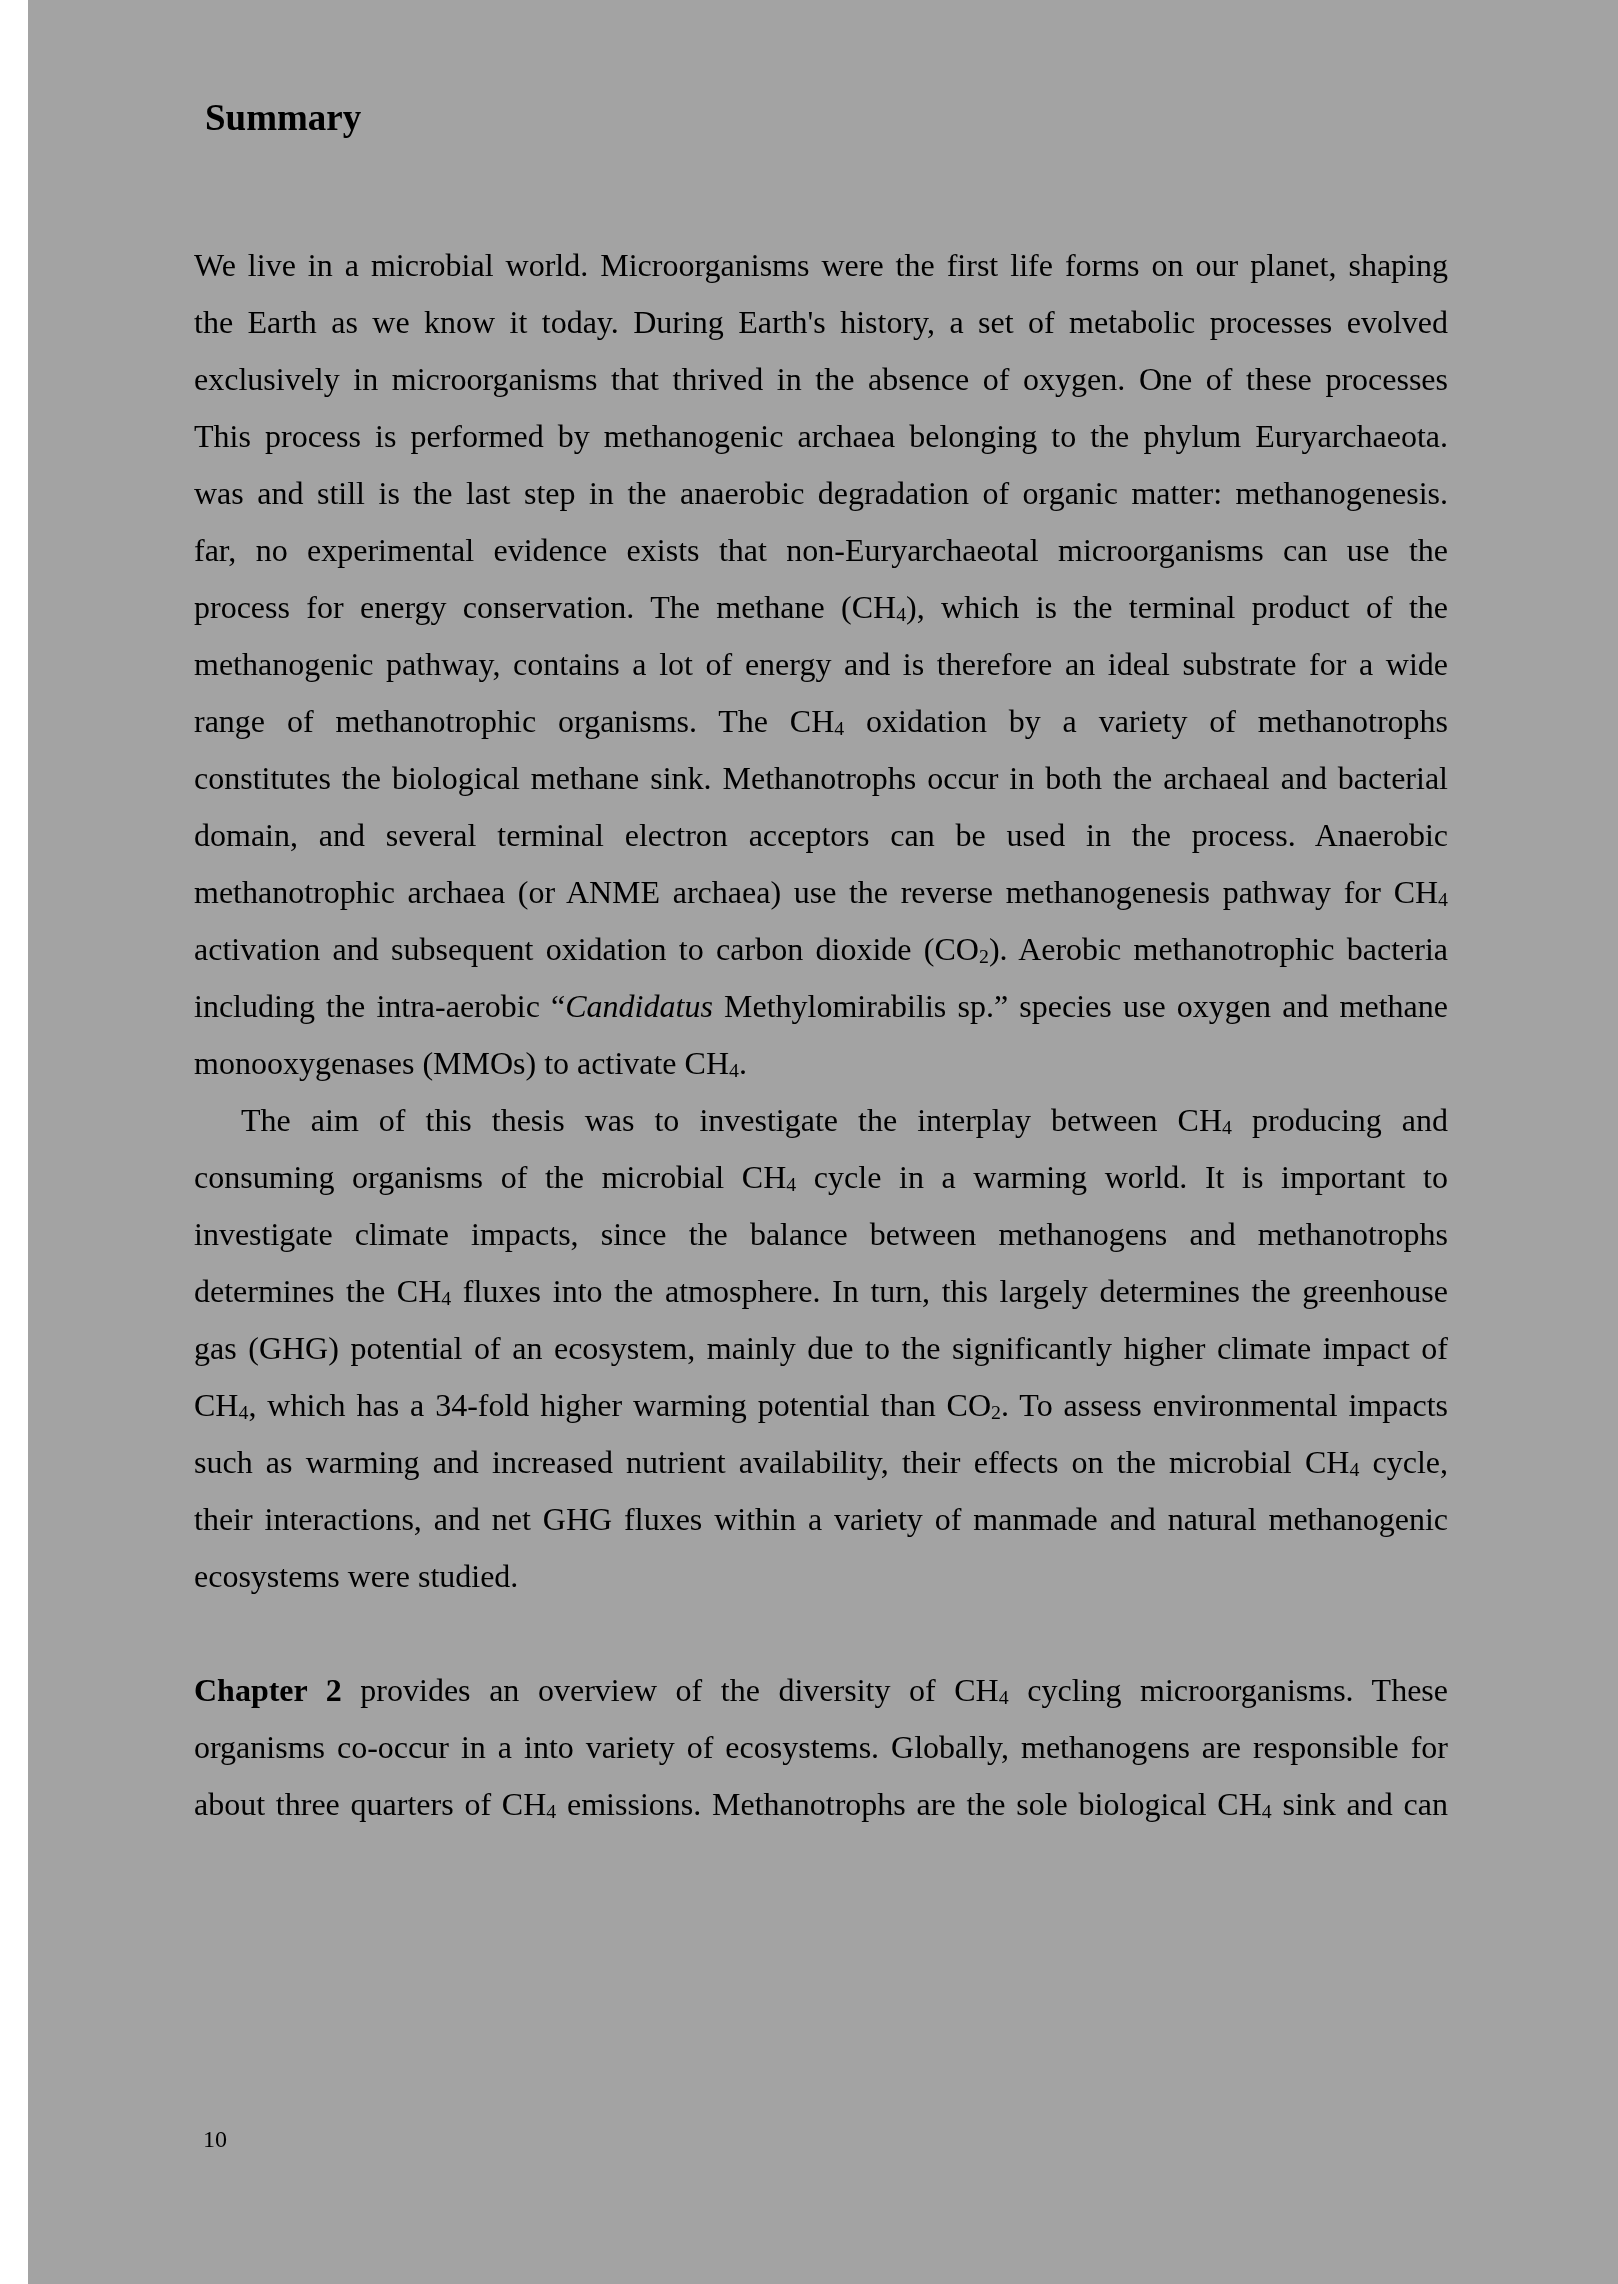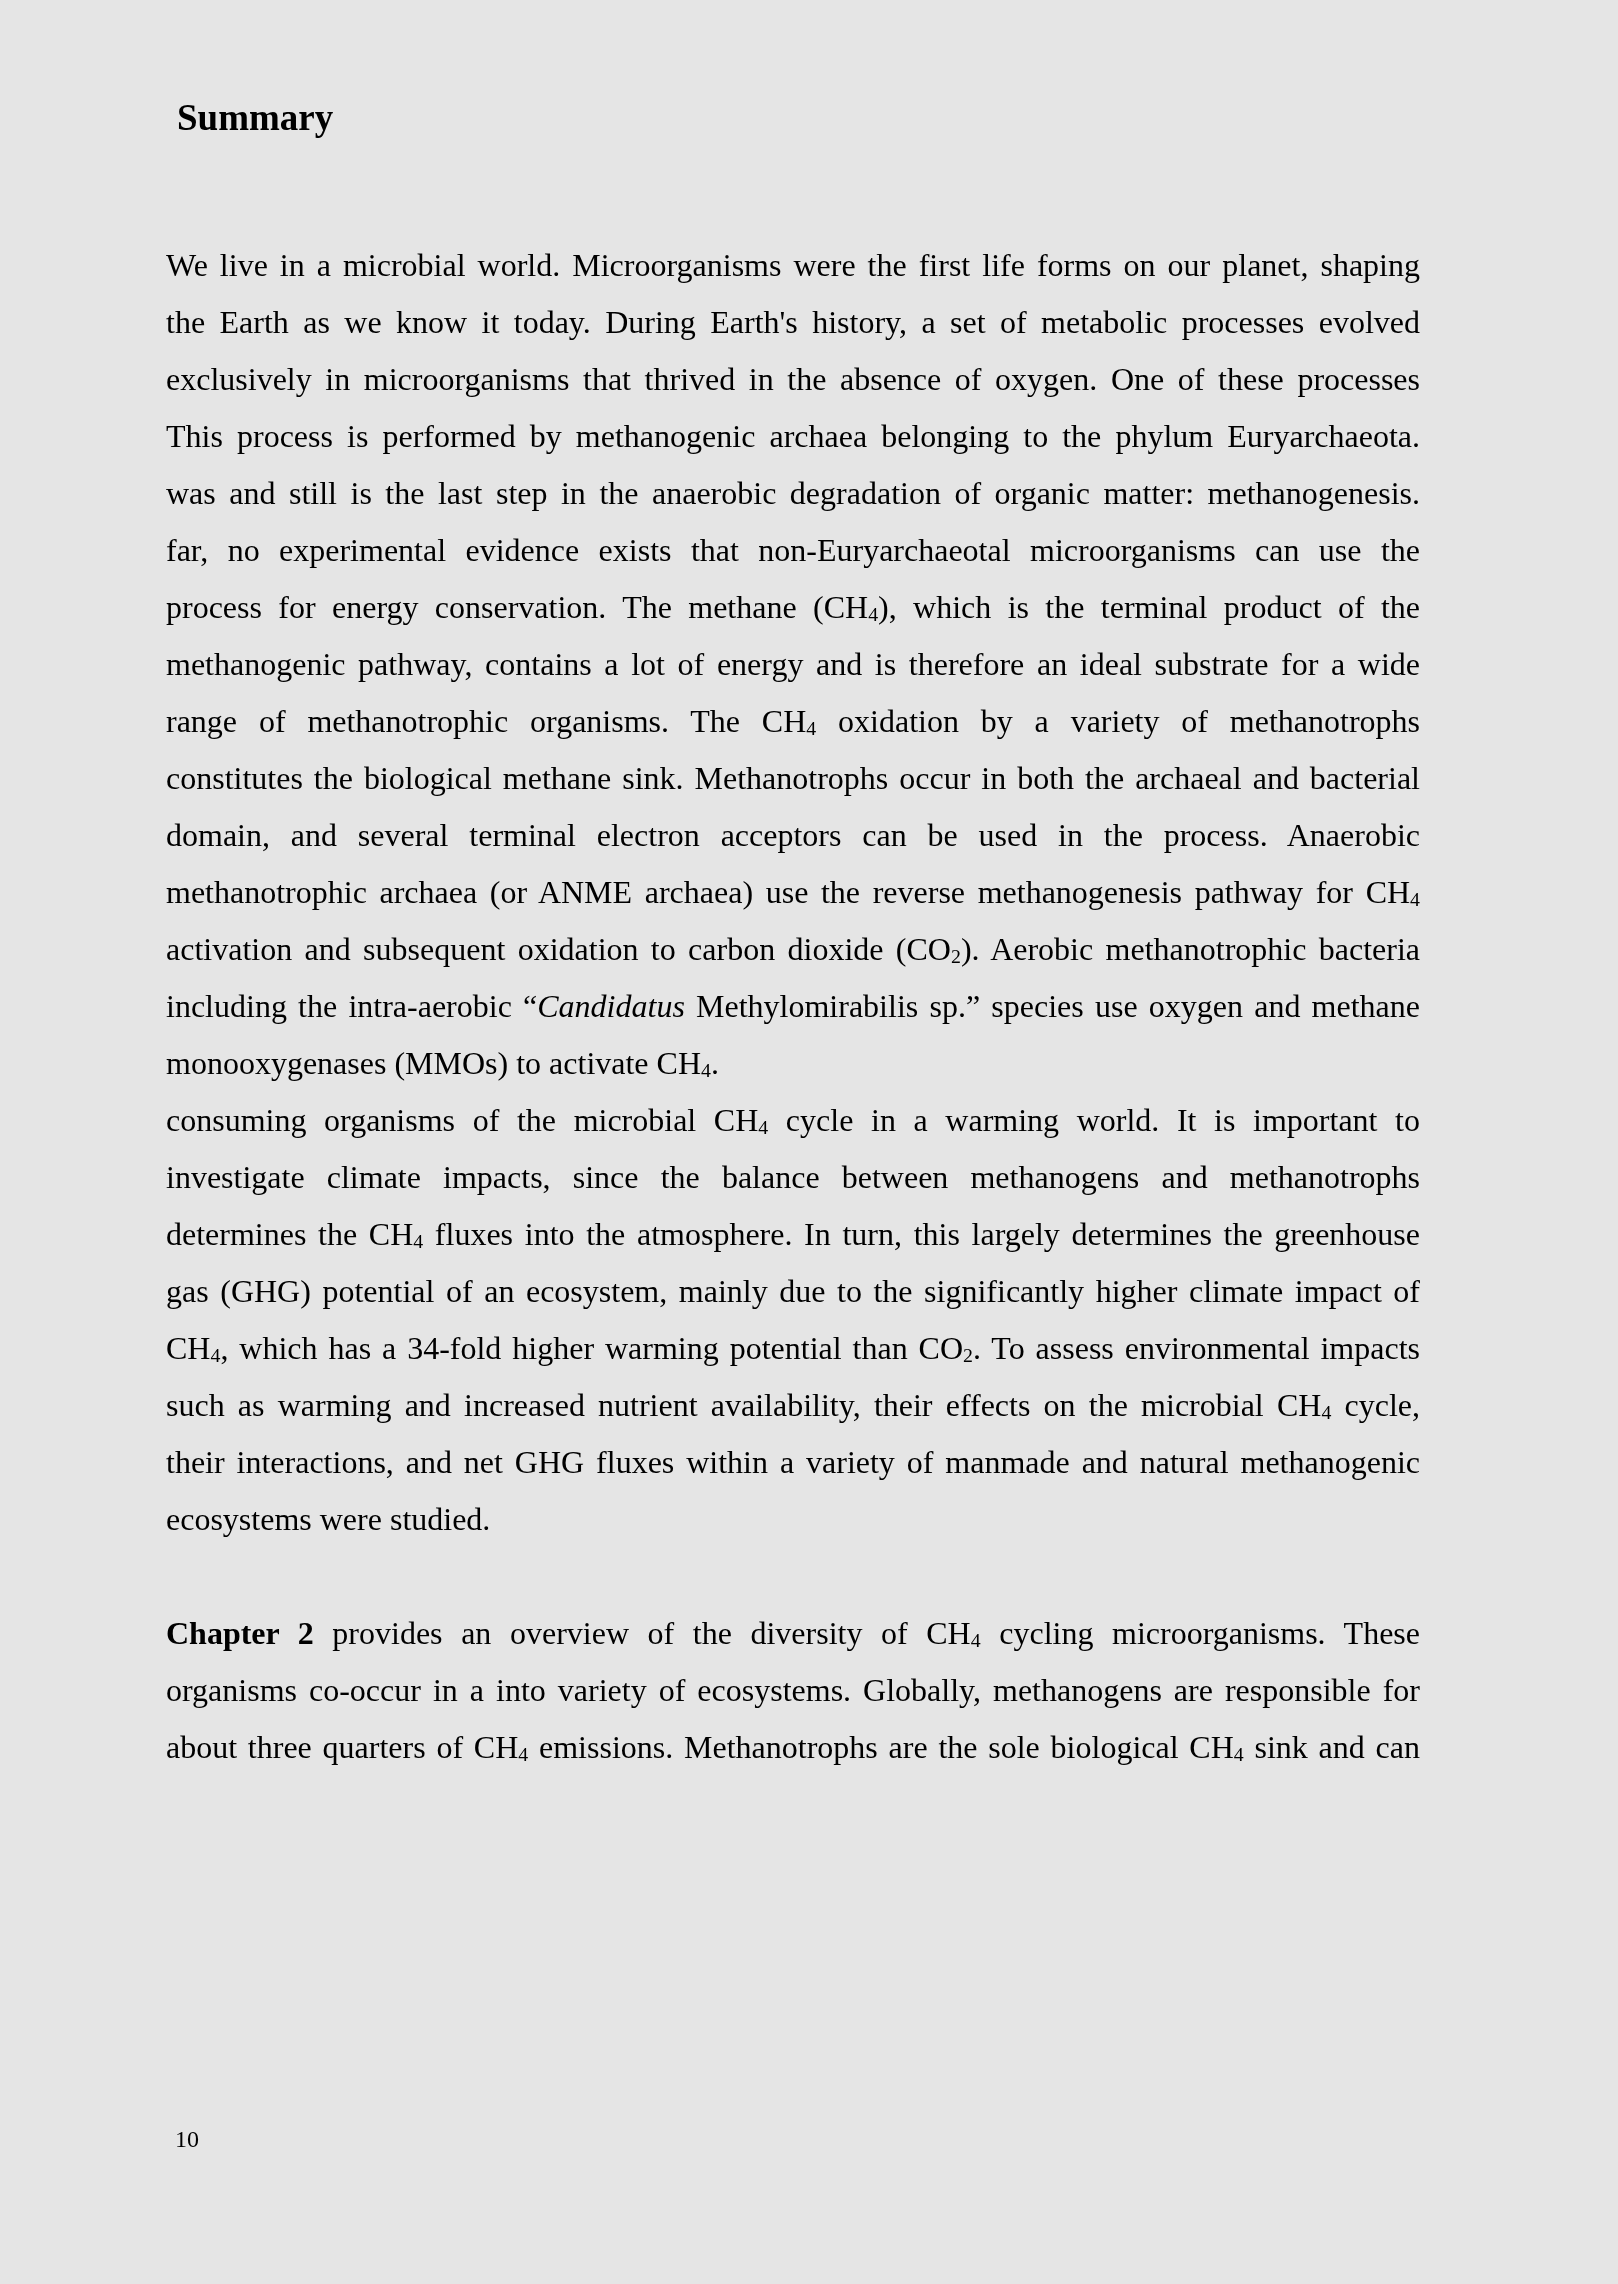--- a/index.html
+++ b/index.html
@@ -9,21 +9,22 @@
     height: 2284px;
     background: #ffffff;
     position: relative;
     font-family: "Liberation Serif", "DejaVu Serif", serif;
     color: #000000;
   }
   .page {
     position: absolute;
     inset: 0;
     overflow: hidden;
-    background: #e5e5e5;
+    background: #a3a3a3;
+    margin-left: 28px;
   }
   .header {
     position: absolute;
     left: 177px;
     top: 99px;
     margin: 0;
     font-size: 37px;
     font-weight: 700;
     line-height: 1;
     letter-spacing: 0px;
@@ -77,20 +78,21 @@
         <div class="line"><span>methanogenic pathway, contains a lot of energy and is therefore an ideal substrate for a wide</span></div>
         <div class="line"><span>range of methanotrophic organisms. The CH</span><span class="seg-sub">4</span><span> oxidation by a variety of methanotrophs</span></div>
         <div class="line"><span>constitutes the biological methane sink. Methanotrophs occur in both the archaeal and bacterial</span></div>
         <div class="line"><span>domain, and several terminal electron acceptors can be used in the process. Anaerobic</span></div>
         <div class="line"><span>methanotrophic archaea (or ANME archaea) use the reverse methanogenesis pathway for CH</span><span class="seg-sub">4</span></div>
         <div class="line"><span>activation and subsequent oxidation to carbon dioxide (CO</span><span class="seg-sub">2</span><span>). Aerobic methanotrophic bacteria</span></div>
         <div class="line"><span>including the intra-aerobic “</span><span class="seg-i">Candidatus</span><span> Methylomirabilis sp.” species use oxygen and methane</span></div>
         <div class="line line-last"><span>monooxygenases (MMOs) to activate CH</span><span class="seg-sub">4</span><span>.</span></div>
       </div>
       <div class="para">
+        <div class="line line-indent"><span>The aim of this thesis was to investigate the interplay between CH</span><span class="seg-sub">4</span><span> producing and</span></div>
         <div class="line"><span>consuming organisms of the microbial CH</span><span class="seg-sub">4</span><span> cycle in a warming world. It is important to</span></div>
         <div class="line"><span>investigate climate impacts, since the balance between methanogens and methanotrophs</span></div>
         <div class="line"><span>determines the CH</span><span class="seg-sub">4</span><span> fluxes into the atmosphere. In turn, this largely determines the greenhouse</span></div>
         <div class="line"><span>gas (GHG) potential of an ecosystem, mainly due to the significantly higher climate impact of</span></div>
         <div class="line"><span>CH</span><span class="seg-sub">4</span><span>, which has a 34-fold higher warming potential than CO</span><span class="seg-sub">2</span><span>. To assess environmental impacts</span></div>
         <div class="line"><span>such as warming and increased nutrient availability, their effects on the microbial CH</span><span class="seg-sub">4</span><span> cycle,</span></div>
         <div class="line"><span>their interactions, and net GHG fluxes within a variety of manmade and natural methanogenic</span></div>
         <div class="line line-last"><span>ecosystems were studied.</span></div>
       </div>
       <div class="para space-before">

